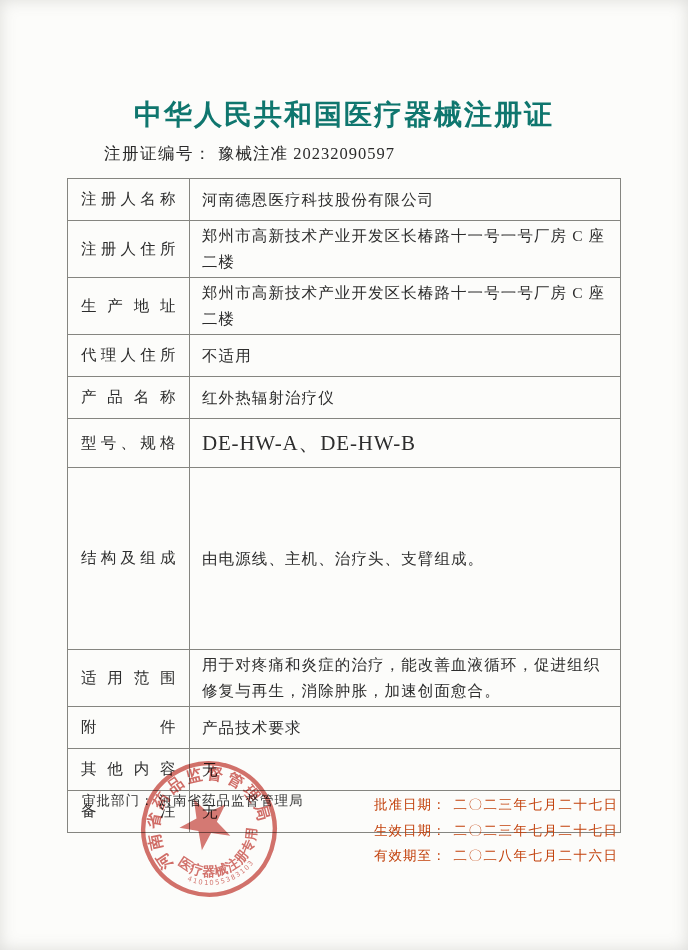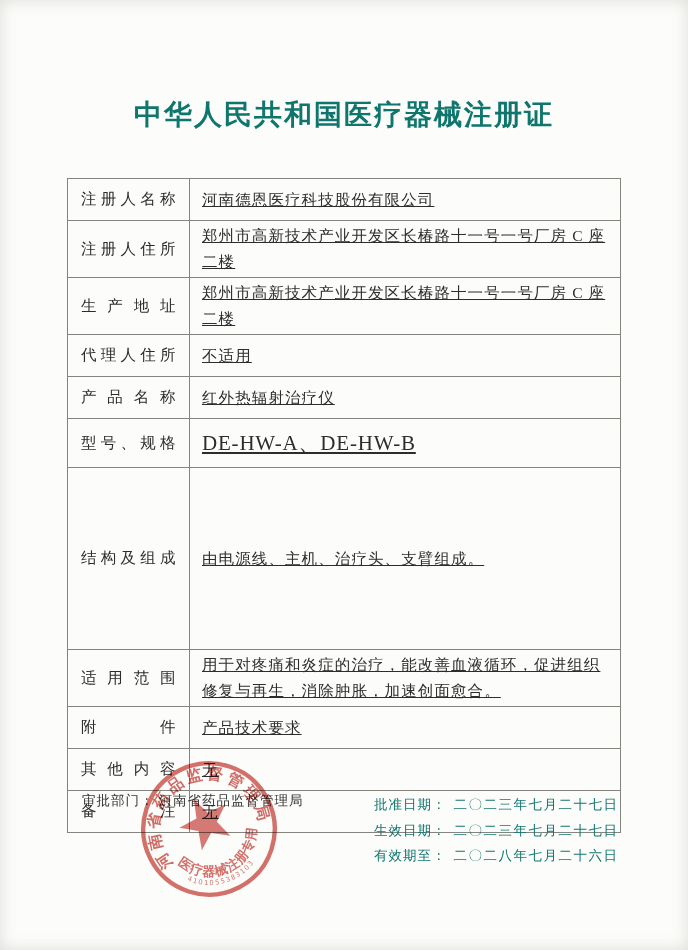--- a/index.html
+++ b/index.html
@@ -31,49 +31,52 @@
     font-size:15.5px; color:#2d2d2d;
     vertical-align:middle;
   }
   td.lbl {
     width:95px; padding:10px 13px;
     text-align:justify; text-align-last:justify;
     letter-spacing:0.5px;
   }
   td.val {
     padding:2px 10px 2px 12px;
-    letter-spacing:1.1px; line-height:26px;text-decoration:underline;
+    letter-spacing:1.1px; line-height:26px;
   }
   td.val.latin { letter-spacing:0.8px; font-size:21px; }
 
   .footer-left {
     position:absolute; left:82px; top:792px;
     font-size:13.5px; letter-spacing:1px; color:#333;
   }
   .footer-left .dept-value { margin-left:4px; }
   .footer-dates {
     position:absolute; left:374px; top:792px;
-    font-size:13.5px; letter-spacing:1px; color:#0f766e;
+    font-size:13.5px; letter-spacing:1px; color:#c2410c;
     line-height:25.5px;
   }
   .footer-dates .date-value { margin-left:7px; letter-spacing:1.5px; }
 
   .stamp {
     position:absolute; left:136px; top:756px; width:146px; height:146px;
     transform:rotate(-27deg);
     mix-blend-mode:multiply; opacity:.88;
   }
 </style>
 </head>
 <body>
 
 <div class="page">
 
   <div class="doc-title">中华人民共和国医疗器械注册证</div>
 
+  <div class="cert-line">
+    <span>注册证编号：</span><span class="cert-value">豫械注准 20232090597</span>
+  </div>
 
   <table class="cert-table">
     <tbody>
         <tr style="height:36px">
       <td class="lbl">注册人名称</td>
       <td class="val">河南德恩医疗科技股份有限公司</td>
     </tr>
     <tr style="height:36px">
       <td class="lbl">注册人住所</td>
       <td class="val">郑州市高新技术产业开发区长椿路十一号一号厂房 C 座二楼</td>

